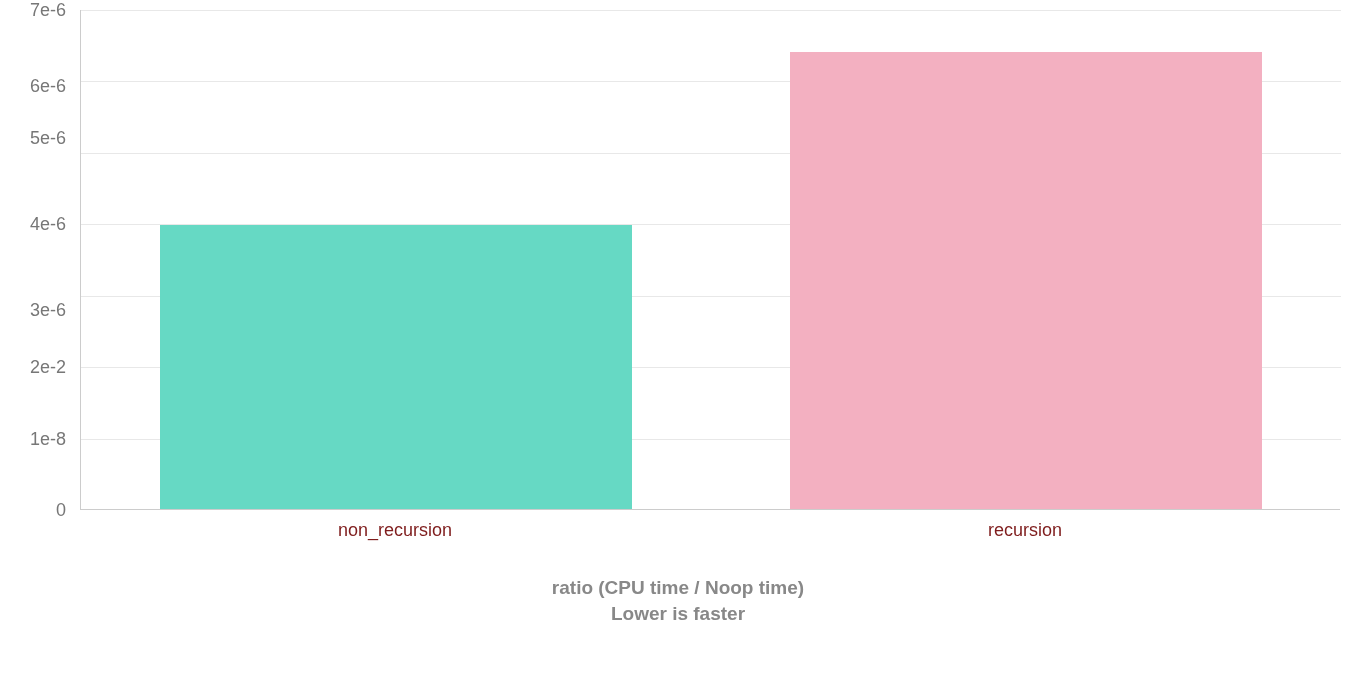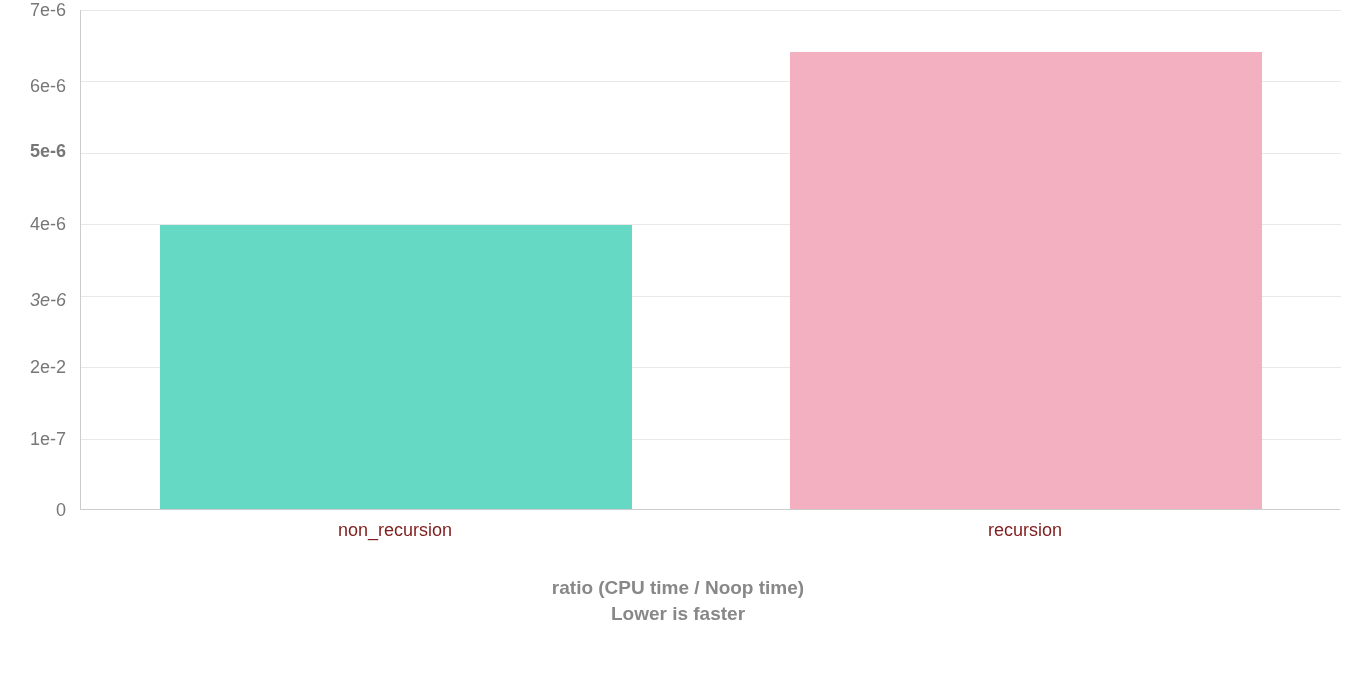--- a/index.html
+++ b/index.html
@@ -85,21 +85,21 @@
       <div class="bar" style="left: 708.75px; width: 472.5px; height: 457.143px; background: rgb(243, 176, 193);"></div>
     </div>
 </div>
 
 <div class="caption">
   <span>ratio (CPU time / Noop time)</span><br>
   <span>Lower is faster</span>
 </div>
 
 <div class="y-tick-label" style="top: 510px;">0</div>
-<div class="y-tick-label" style="top: 438.571px;">1e-7</div>
+<div class="y-tick-label" style="top: 438.571px;">1e-8</div>
 <div class="y-tick-label" style="top: 367.143px;">2e-2</div>
-<div class="y-tick-label" style="top: 300px; font-style: italic;">3e-6</div>
+<div class="y-tick-label" style="top: 310px;">3e-6</div>
 <div class="y-tick-label" style="top: 224.286px;">4e-6</div>
-<div class="y-tick-label" style="top: 151px; font-weight: bold;">5e-6</div>
+<div class="y-tick-label" style="top: 138px;">5e-6</div>
 <div class="y-tick-label" style="top: 86px;">6e-6</div>
 <div class="y-tick-label" style="top: 10px; text-align: right;">7e-6</div>
 <div class="x-tick-label" style="left: 395px;">non_recursion</div>
 <div class="x-tick-label" style="left: 1025px; text-align: center;">recursion</div>
 
 </body></html>

